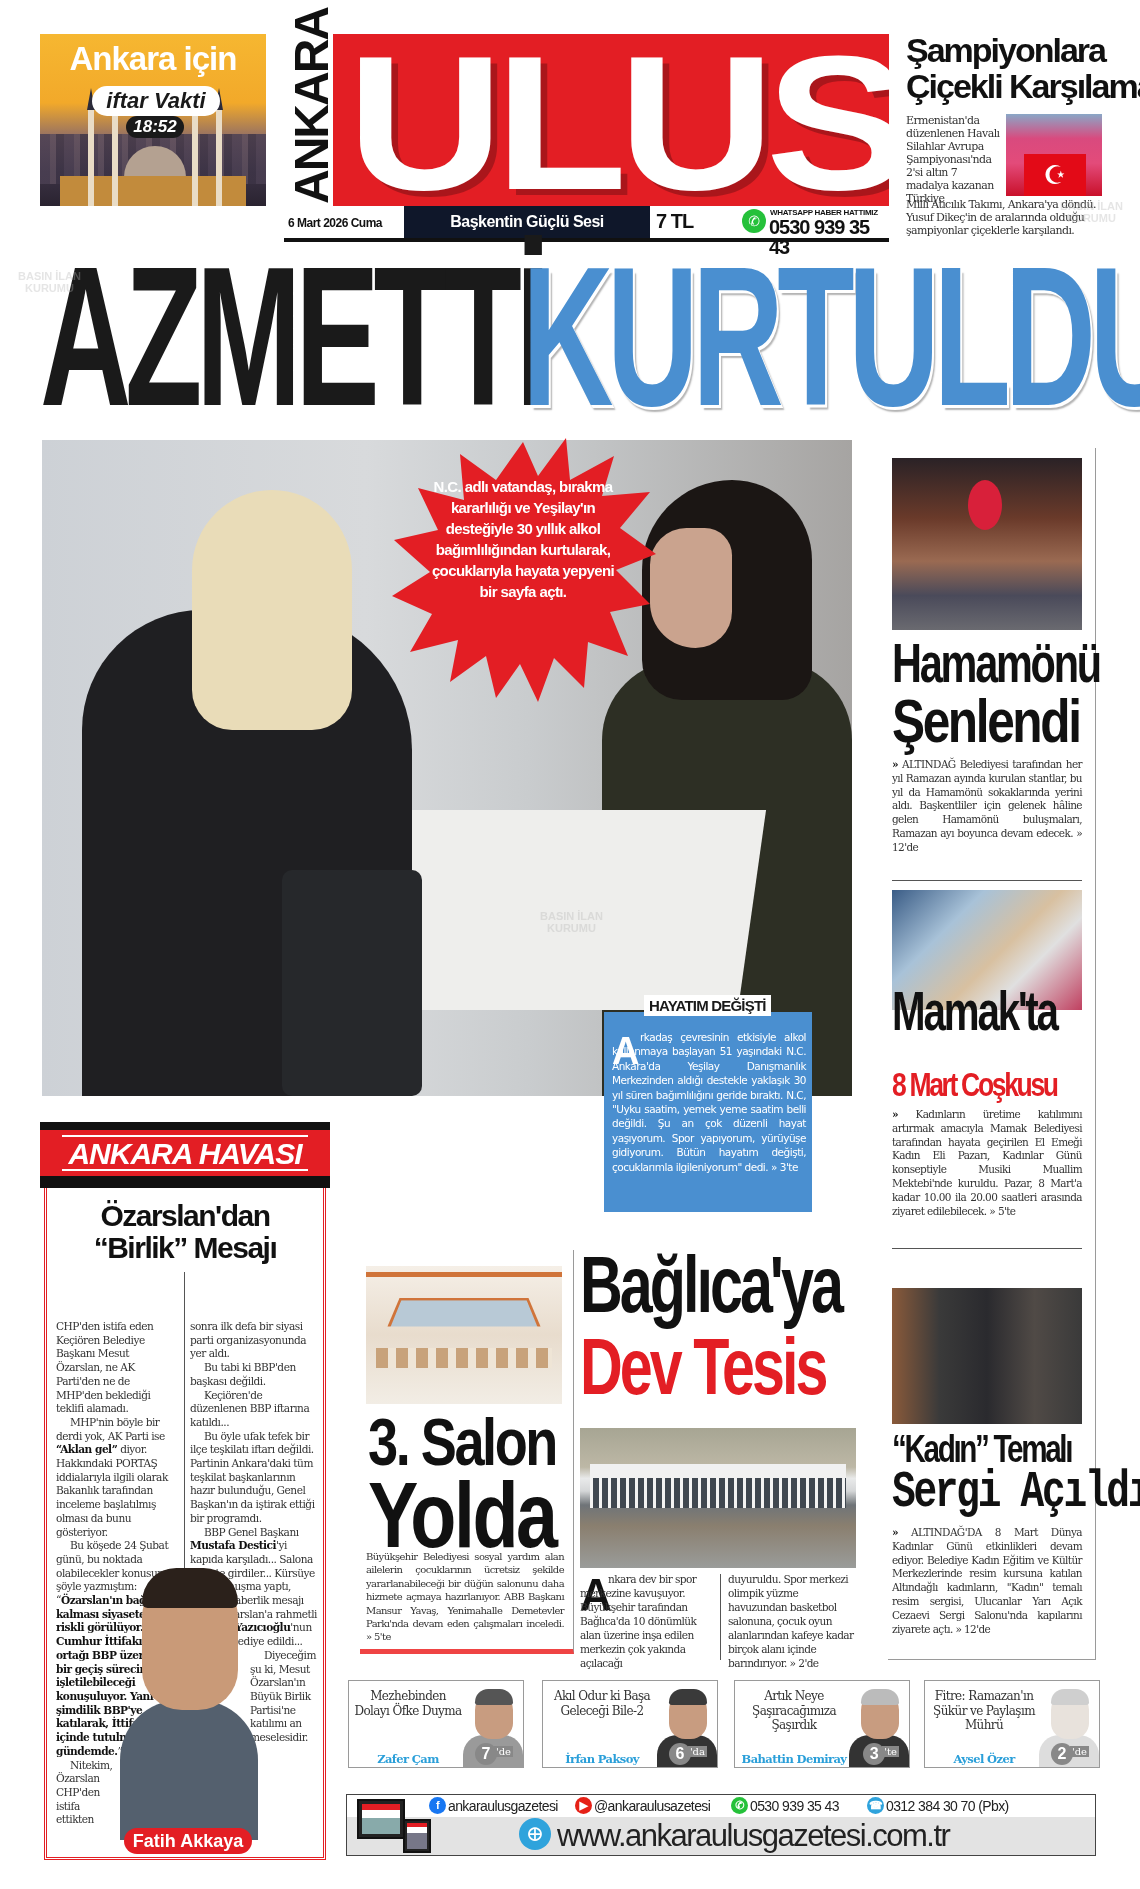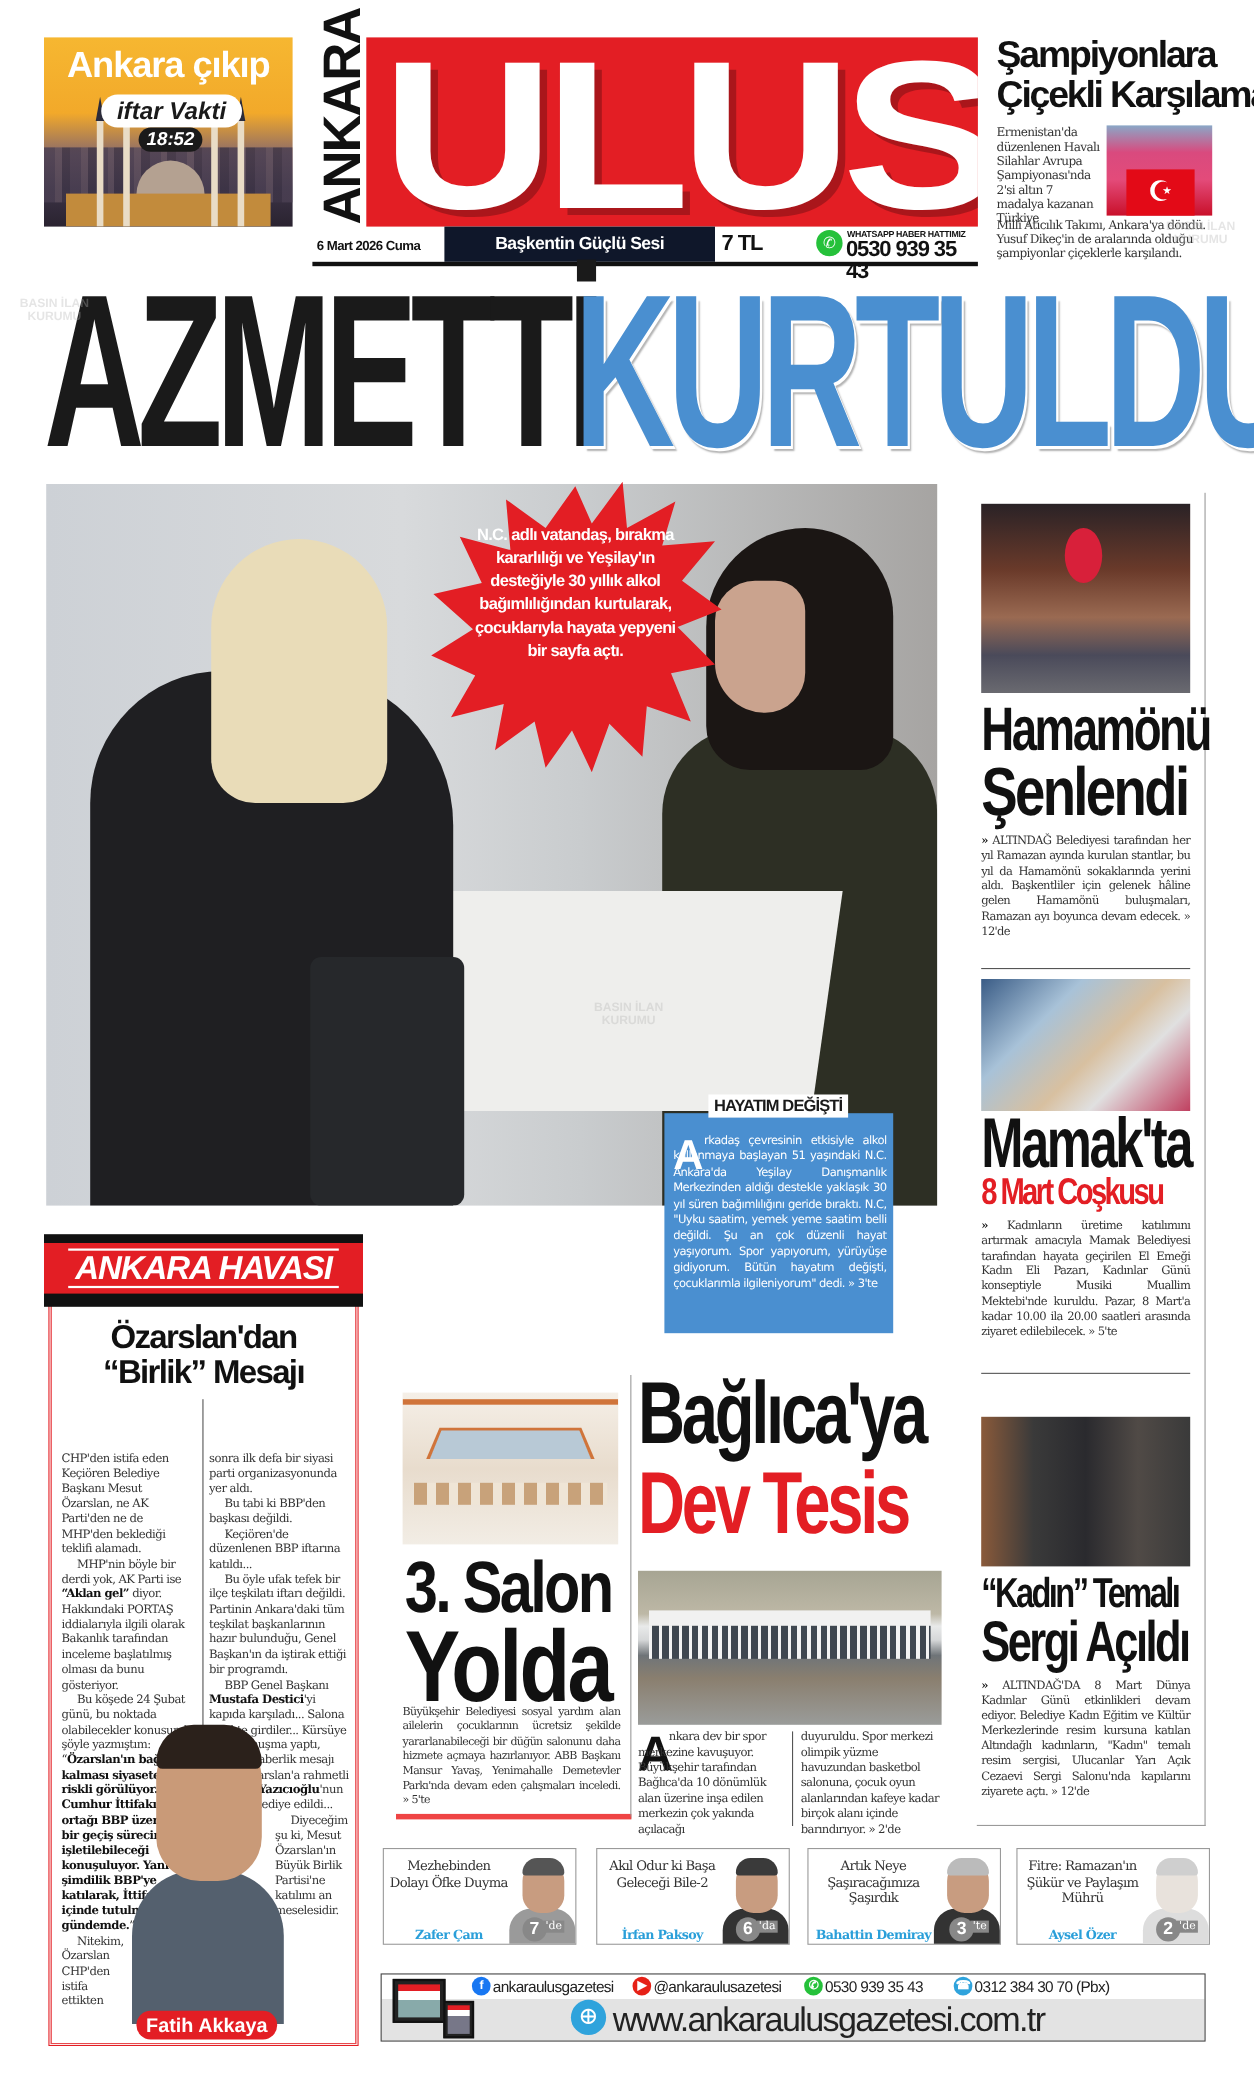--- a/index.html
+++ b/index.html
@@ -165,21 +165,21 @@
 <body>
 
 <div id="iftar" class="abs">
   <div class="city"></div>
   <div class="dome"></div>
   <div class="base"></div>
   <div class="minaret" style="left:48px;height:96px"></div>
   <div class="minaret" style="left:72px;height:96px"></div>
   <div class="minaret" style="left:152px;height:96px"></div>
   <div class="minaret" style="left:176px;height:96px"></div>
-  <div class="t1">Ankara çıkıp</div>
+  <div class="t1">Ankara için</div>
   <div class="t2">iftar Vakti</div>
   <div class="t3">18:52</div>
 </div>
 
 <div id="ankara-vertical" class="abs">
   <span>ANKARA</span>
 </div>
 <div id="logo" class="abs">
   <div class="word">ULUS</div>
 </div>
@@ -235,28 +235,28 @@
 
   <div class="rc-photo" style="top:10px;height:172px;background:linear-gradient(180deg,#2a2226 0%,#6a3a2a 35%,#9a6a52 60%,#4a4a5a 80%,#6a6a70 100%);">
     <div style="position:absolute;left:76px;top:22px;width:34px;height:50px;border-radius:50%;background:#d8203a;"></div>
   </div>
   <div class="rc-title" style="top:186px;font-size:56px;line-height:58px;"><span class="narrow" style="transform:scaleX(0.74)">Hamamönü</span></div>
   <div class="rc-title" style="top:242px;font-size:62px;line-height:62px;"><span class="narrow" style="transform:scaleX(0.8)">Şenlendi</span></div>
   <div class="rc-body" style="top:310px;"><span class="arrow">»</span> <span>ALTINDAĞ Belediyesi tarafından her yıl Ramazan ayında kurulan stantlar, bu yıl da Hamamönü sokaklarında yerini aldı. Başkentliler için gelenek hâline gelen Hamamönü buluşmaları, Ramazan ayı boyunca devam edecek. » 12'de</span></div>
   <div class="rc-rule" style="top:432px;"></div>
 
   <div class="rc-photo" style="top:442px;height:120px;background:linear-gradient(135deg,#3a5c86 0%,#a8c2d8 30%,#d8c0a0 55%,#e0e0e0 70%,#c04060 100%);"></div>
-  <div class="rc-title" style="top:562px;font-size:64px;line-height:58px;text-align:right;"><span class="narrow" style="transform:scaleX(0.72)">Mamak'ta</span></div>
+  <div class="rc-title" style="top:534px;font-size:56px;line-height:58px;text-align:right;"><span class="narrow" style="transform:scaleX(0.72)">Mamak'ta</span></div>
   <div class="rc-title red" style="top:618px;font-size:34px;line-height:36px;"><span class="narrow" style="transform:scaleX(0.78)">8 Mart Coşkusu</span></div>
   <div class="rc-body" style="top:660px;"><span class="arrow">»</span> <span>Kadınların üretime katılımını artırmak amacıyla Mamak Belediyesi tarafından hayata geçirilen El Emeği Kadın Eli Pazarı, Kadınlar Günü konseptiyle Musiki Muallim Mektebi'nde kuruldu. Pazar, 8 Mart'a kadar 10.00 ila 20.00 saatleri arasında ziyaret edilebilecek. » 5'te</span></div>
   <div class="rc-rule" style="top:800px;"></div>
 
   <div class="rc-photo" style="top:840px;height:136px;background:linear-gradient(90deg,#8a5a3a 0%,#3a3a3a 25%,#2a2a2e 50%,#504a46 75%,#3a3a3a 100%);"></div>
   <div class="rc-title" style="top:980px;font-size:38px;line-height:42px;"><span class="narrow" style="transform:scaleX(0.78)">“Kadın” Temalı</span></div>
-  <div class="rc-title" style="top:1018px;font-size:52px;line-height:54px;"><span class="narrow" style="transform:scaleX(0.76)">Sergi Açıldı</span></div>
+  <div class="rc-title" style="top:1018px;font-size:52px;line-height:54px;font-family:Liberation Mono, monospace;"><span class="narrow" style="transform:scaleX(0.76)">Sergi Açıldı</span></div>
   <div class="rc-body" style="top:1078px;"><span class="arrow">»</span> <span>ALTINDAĞ'DA 8 Mart Dünya Kadınlar Günü etkinlikleri devam ediyor. Belediye Kadın Eğitim ve Kültür Merkezlerinde resim kursuna katılan Altındağlı kadınların, "Kadın" temalı resim sergisi, Ulucanlar Yarı Açık Cezaevi Sergi Salonu'nda kapılarını ziyarete açtı. » 12'de</span></div>
 </div>
 
 <div id="column-box" class="abs"></div>
 <div id="column-head" class="abs">
   <div class="red-band"></div>
   <div class="label">ANKARA HAVASI</div>
 </div>
 <div id="column-title" class="abs">
   <div>Özarslan'dan</div>

